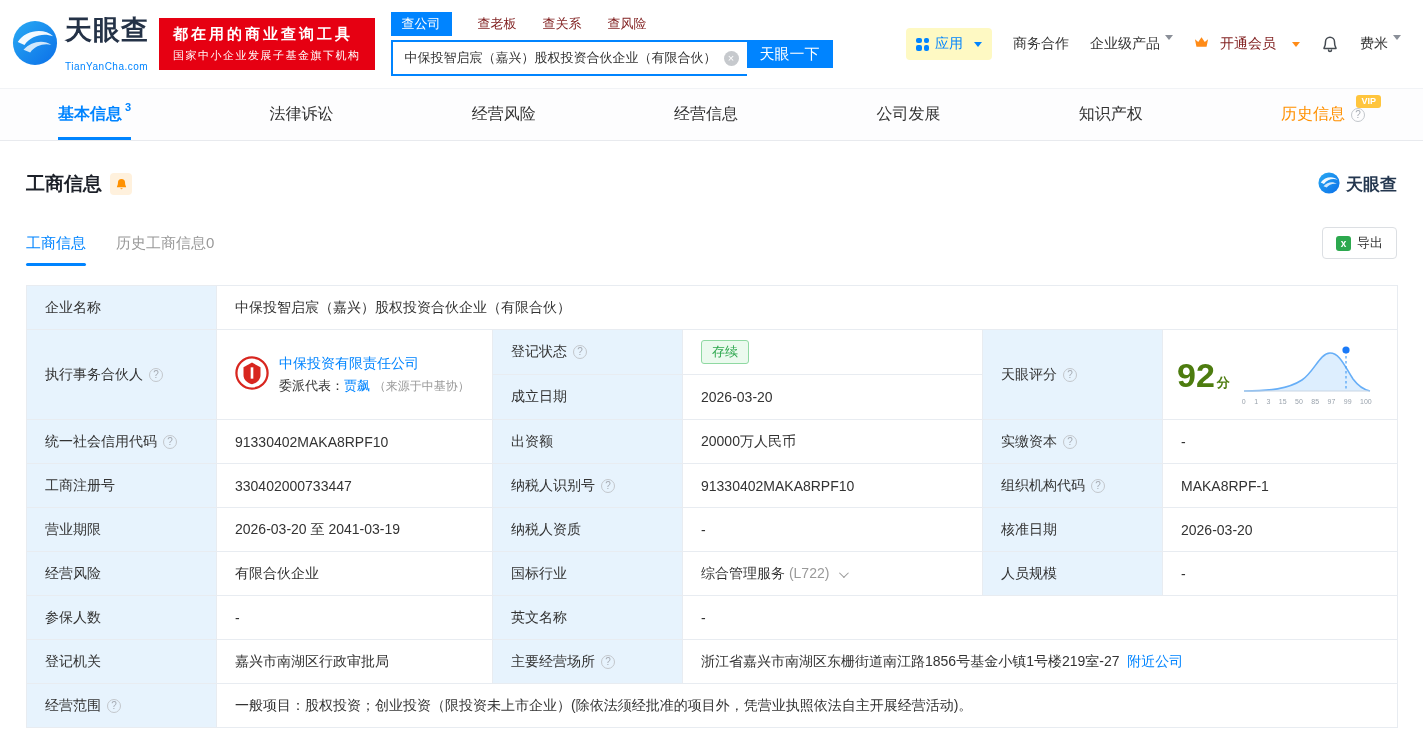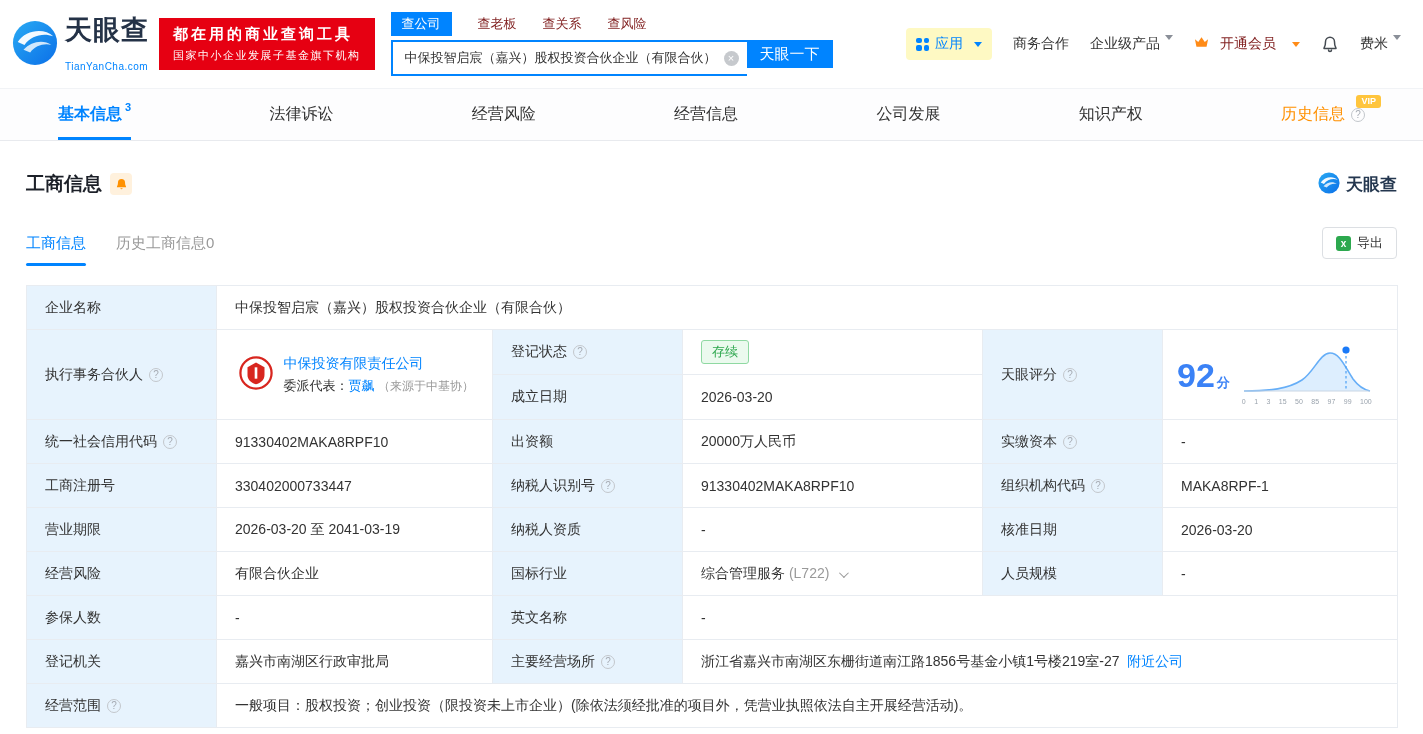--- a/index.html
+++ b/index.html
@@ -74,26 +74,26 @@
 
   
   table.biz { margin-top:26px; width:100%; border-collapse:collapse; table-layout:fixed;padding-left:13px; }
   table.biz td { border:1px solid #e8ecf1; font-size:14px; padding:0 18px; height:44px; overflow:hidden; white-space:nowrap; }
   td.lbl { background:#e7f3fd; color:#333; }
   td.val { background:#fff; color:#333; }
   td.lbl .lblwrap { display:flex; align-items:center; }
 
   .status-badge { display:inline-block; border:1px solid #8fd9a2; color:#2fa84f; background:#ebfaee; font-size:13px; padding:2px 10px; border-radius:3px; line-height:18px; }
 
-  .partner { display:flex; align-items:center; gap:10px;justify-content:flex-end; }
+  .partner { display:flex; align-items:center; gap:10px; }
   .partner-sub { font-size:13px; margin-top:4px; }
   .partner-sub .muted { font-size:12px; }
 
   .score-cell-inner { display:flex; align-items:center; gap:12px; }
-  .score-num { color:#3b82f6; font-weight:bold; font-size:34px; line-height:1; flex:none; }
+  .score-num { color:#4d7c0f; font-weight:bold; font-size:34px; line-height:1; flex:none; }
   .score-unit { font-size:13px; font-weight:bold; margin-left:2px; }
   .score-chart { width:130px; }
   .score-axis { display:flex; justify-content:space-between; font-size:7px; color:#9aa3ad; line-height:8px; }
 
   .chev-down { width:7px; height:7px; border-right:1.5px solid #999; border-bottom:1.5px solid #999; transform:rotate(45deg) translateY(-2px); display:inline-block; margin-left:6px; cursor:pointer; }
 </style>
 </head>
 <body>
 
 <div class="header">

